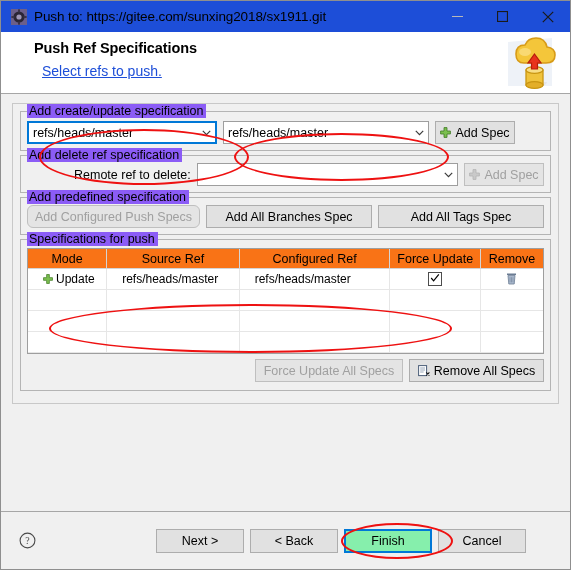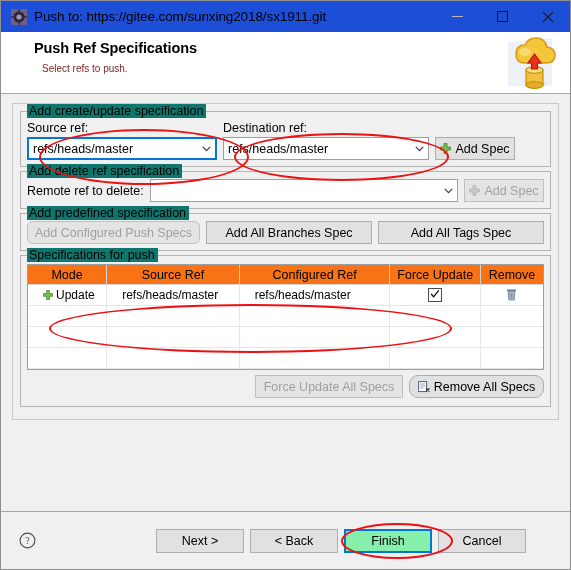--- a/index.html
+++ b/index.html
@@ -78,24 +78,25 @@
     border-bottom: 1px solid #a6a6a6;
   }
   #page-title {
     font-size: 14.5px;
     font-weight: bold;
     color: #000000;
     margin-left: 33px;
     letter-spacing: -0.1px;
   }
   #page-subtitle {
-    font-size: 10px;
-    color: #7f1d1d;
+    font-size: 14px;
+    color: #1d4ed8;
     margin-left: 41px;
     margin-top: 7px;
+    text-decoration: underline;
   }
   #banner-icon {
     position: absolute;
     right: 12px;
     top: -2px;
     width: 64px;
     height: 64px;
   }
 
   
@@ -119,21 +120,21 @@
     border: 1px solid #b4b4b4;
     margin: 0 0 4px 0;
     padding: 4px 6px 7px 6px;
     position: relative;
     background: transparent;
   }
   .group > .glabel {
     position: absolute;
     top: -8px;
     left: 6px;
-    background: #0f766e;
+    background: #8b5cf6;
     padding: 0 3px 0 2px;
     font-size: 12.5px;
     color: #000000;
     white-space: nowrap;
   }
   .group-inner { padding-top: 5px; }
 
   .row { display: flex; align-items: flex-end; }
 
   .field { display: flex; flex-direction: column; }
@@ -350,33 +351,31 @@
     </span>
   </div>
 
   <div id="body">
     <div id="panel">
 
       <div class="group" style="padding-bottom:6px;">
         <span class="glabel">Add create/update specification</span>
         <div class="group-inner row" style="gap:6px; align-items:flex-end;">
           <div class="field" style="width:190px;">
-            <span class="flabel">Source ref:</span>
             <div class="combo focused">
               <span class="cval">refs/heads/master</span>
               <span class="carrow">
                 <svg width="9" height="6" viewBox="0 0 9 6">
                     <path d="M0.8 0.8 L4.5 4.6 L8.2 0.8" stroke="#3b3b3b" stroke-width="1.2" fill="none"></path>
                   </svg>
               </span>
             </div>
           </div>
 
           <div class="field" style="width:206px;">
-            <span class="flabel">Destination ref:</span>
             <div class="combo">
               <span class="cval">refs/heads/master</span>
               <span class="carrow">
                 <svg width="9" height="6" viewBox="0 0 9 6">
                     <path d="M0.8 0.8 L4.5 4.6 L8.2 0.8" stroke="#3b3b3b" stroke-width="1.2" fill="none"></path>
                   </svg>
               </span>
             </div>
           </div>
 
@@ -387,21 +386,21 @@
               </svg>
             </span>
             <span>Add Spec</span>
           </div>
         </div>
       </div>
 
       <div class="group" style="padding-bottom:6px;">
         <span class="glabel">Add delete ref specification</span>
         <div class="group-inner row" style="gap:6px; align-items:center; padding-top:3px;">
-          <span class="flabel" style="margin-bottom:0;">Remote ref to delete:</span>
+          <span class="flabel" style="margin-bottom:0;margin-left:47px;">Remote ref to delete:</span>
           <div class="combo" style="flex:1 1 auto;">
             <span class="cval"></span>
             <span class="carrow">
               <svg width="9" height="6" viewBox="0 0 9 6">
                   <path d="M0.8 0.8 L4.5 4.6 L8.2 0.8" stroke="#3b3b3b" stroke-width="1.2" fill="none"></path>
                 </svg>
             </span>
           </div>
           <div class="btn disabled" style="width:80px;">
             <span class="icon-plus">
@@ -510,21 +509,21 @@
                     <td></td>
                   </tr>
               </tbody>
             </table>
           </div>
 
           <div class="bottom-btn-row">
             <div class="btn disabled" style="width:148px;">
               <span>Force Update All Specs</span>
             </div>
-            <div class="btn" style="width:135px;border-radius:9px;">
+            <div class="btn" style="width:135px;">
               <span>
                 <svg width="12" height="12" viewBox="0 0 12 12" style="display:block">
                   <rect x="0.6" y="0.6" width="8" height="10" fill="#ffffff" stroke="#4a5d78" stroke-width="1"></rect>
                   <path d="M2.2 3 H7 M2.2 5 H7 M2.2 7 H5.6" stroke="#7d8fa6" stroke-width="0.8"></path>
                   <path d="M8.2 7.4 L11.4 10.6 M11.4 7.4 L8.2 10.6" stroke="#1d1d1d" stroke-width="1.1"></path>
                 </svg>
               </span>
               <span>Remove All Specs</span>
             </div>
           </div>

